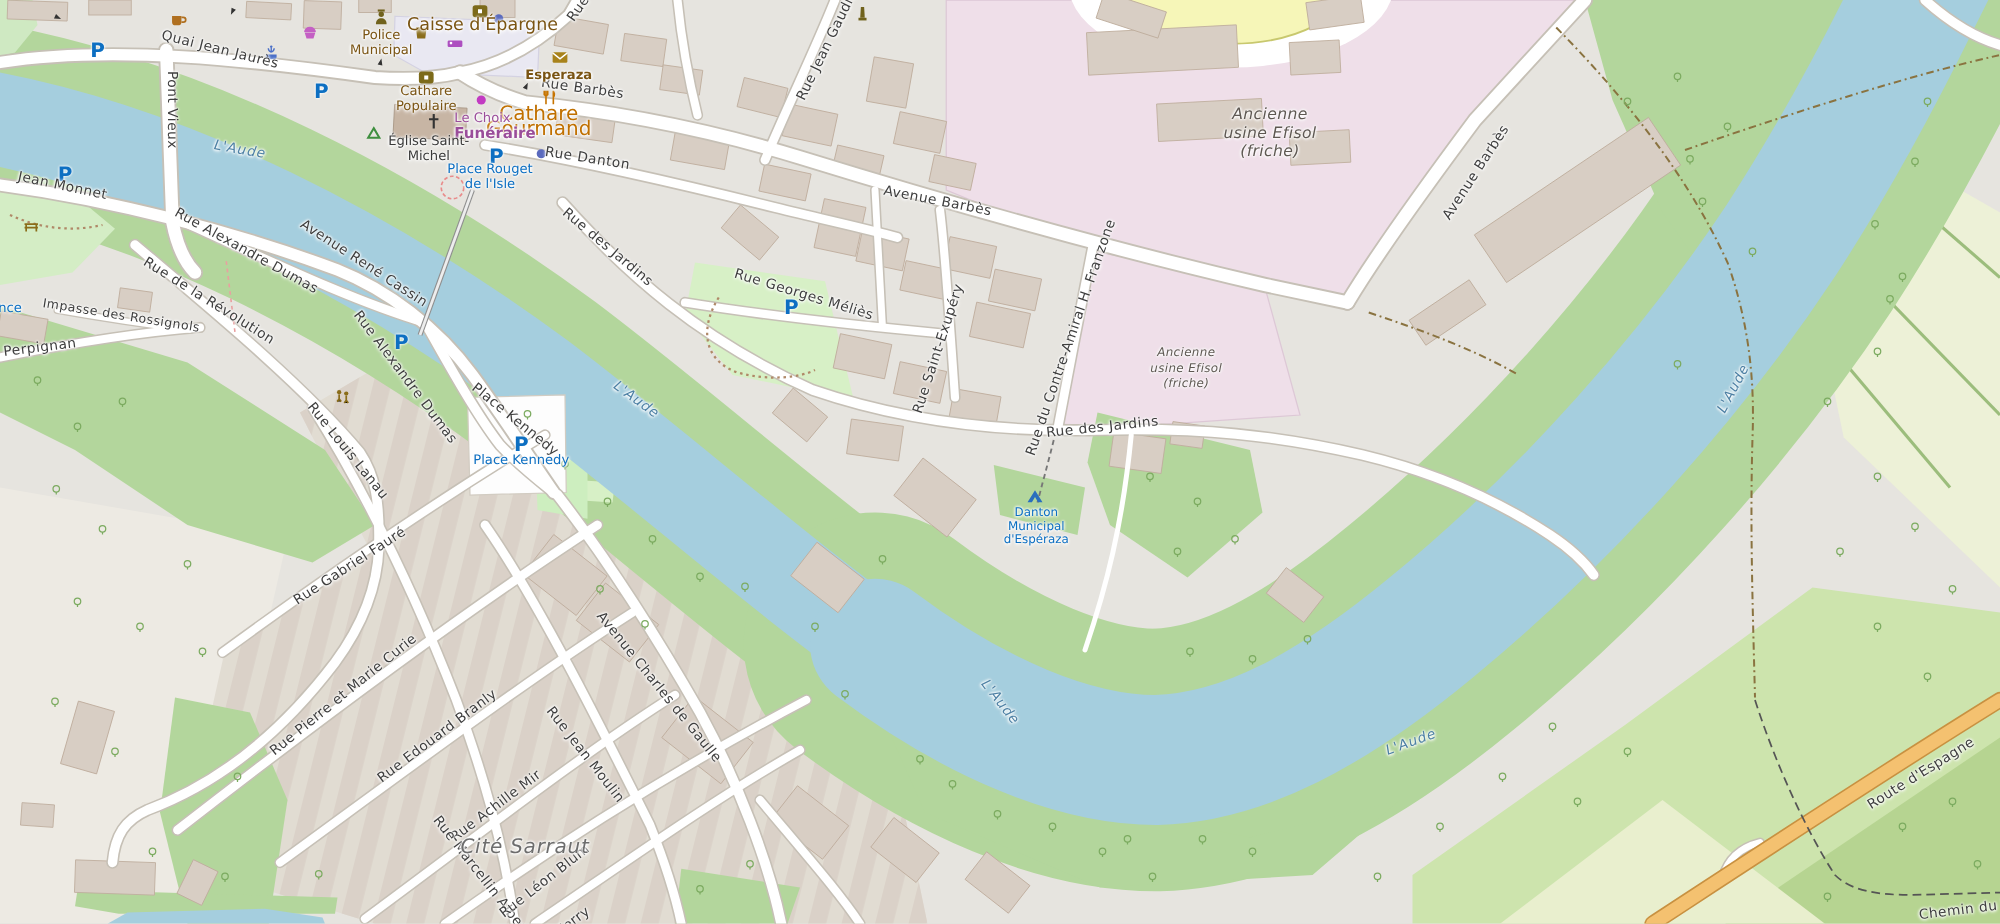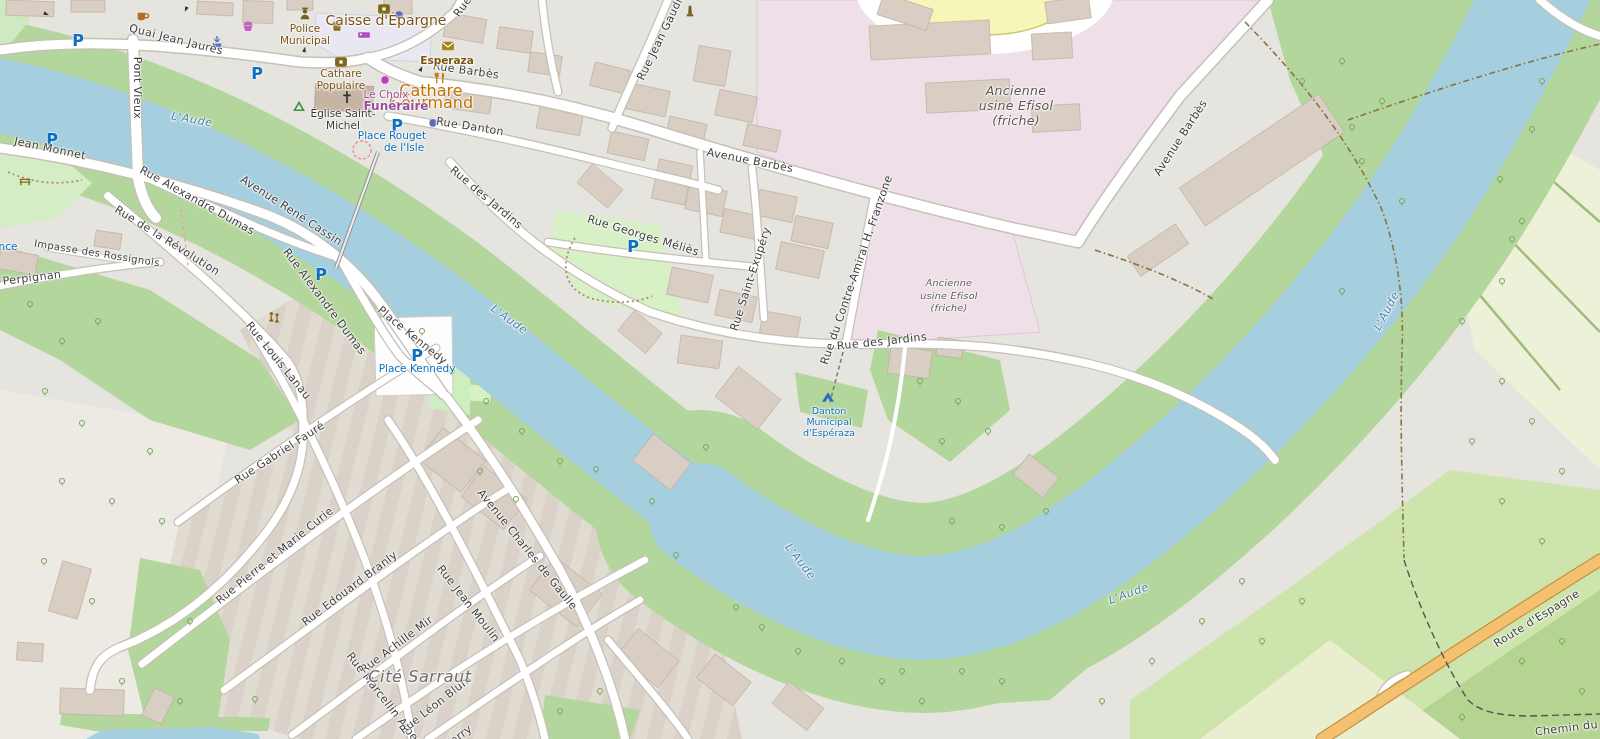--- a/index.html
+++ b/index.html
@@ -629,21 +629,21 @@
       <span class="lb poi-brown" style="left: 341px; top: 74px; font-size: 10.5px; --r: 0deg;">Cathare</span>
       <span class="lb poi-brown" style="left: 341px; top: 86px; font-size: 10.5px; --r: 0deg;">Populaire</span>
       <span class="lb poi-brown" style="left: 447px; top: 61px; font-size: 10.5px; font-weight: bold; --r: 0deg;">Esperaza</span>
       <span class="lb poi-orange" style="left: 431px; top: 91px; font-size: 16px; --r: 0deg;">Cathare</span>
       <span class="lb poi-orange" style="left: 431px; top: 103px; font-size: 16px; --r: 0deg;">Gourmand</span>
       <span class="lb poi-purple" style="left: 386px; top: 95px; font-size: 10.5px; --r: 0deg;">Le Choix</span>
       <span class="lb poi-purple" style="left: 396px; top: 107px; font-size: 12px; font-weight: bold; --r: 0deg;">Funéraire</span>
       <span class="lb poi-dark" style="left: 343px; top: 114px; font-size: 10.5px; --r: 0deg;">Église Saint-</span>
       <span class="lb poi-dark" style="left: 343px; top: 126px; font-size: 10.5px; --r: 0deg;">Michel</span>
       <span class="lb poi-blue" style="left: 392px; top: 136px; font-size: 10.5px; --r: 0deg;">Place Rouget</span>
-      <span class="lb poi-blue" style="left: 392px; top: 148px; font-size: 10.5px; margin-left: 12px; --r: 0deg;">de l'Isle</span>
+      <span class="lb poi-blue" style="left: 392px; top: 148px; font-size: 10.5px; --r: 0deg;">de l'Isle</span>
       <span class="lb poi-blue" style="left: 417px; top: 369px; font-size: 10.5px; --r: 0deg;">Place Kennedy</span>
       <span class="lb poi-blue" style="left: 829px; top: 411px; font-size: 9.5px; --r: 0deg;">Danton</span>
       <span class="lb poi-blue" style="left: 829px; top: 422px; font-size: 9.5px; --r: 0deg;">Municipal</span>
       <span class="lb poi-blue" style="left: 829px; top: 433px; font-size: 9.5px; --r: 0deg;">d'Espéraza</span>
       <span class="lb poi-blue" style="left: 8px; top: 247px; font-size: 10.5px; --r: 0deg;">nce</span>
       <span class="lb place" style="left: 420px; top: 677px; font-size: 16px; --r: 0deg;">Cité Sarraut</span>
     </div>
 
 </div>
 

